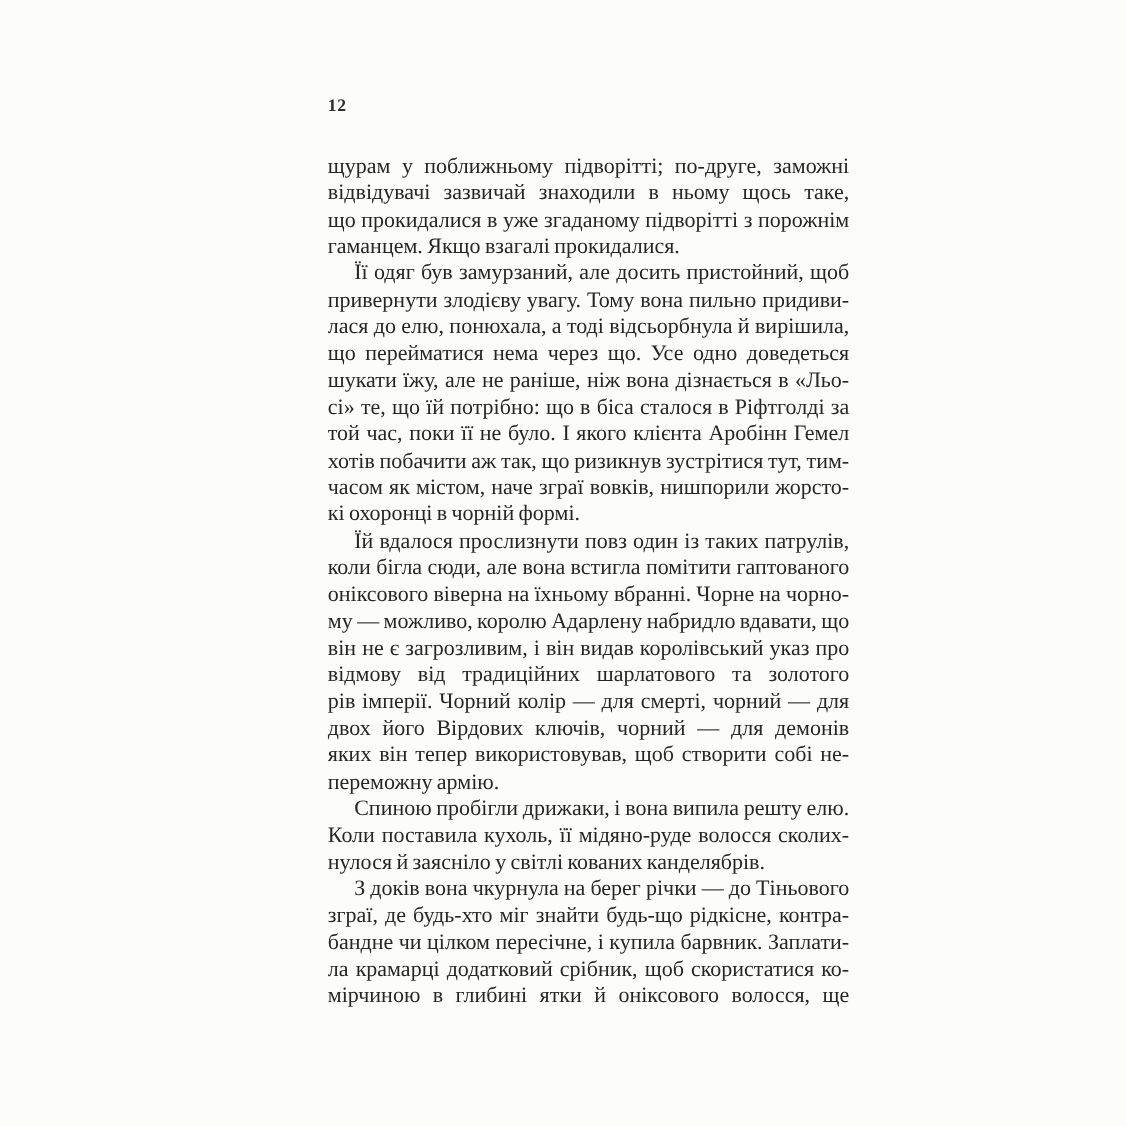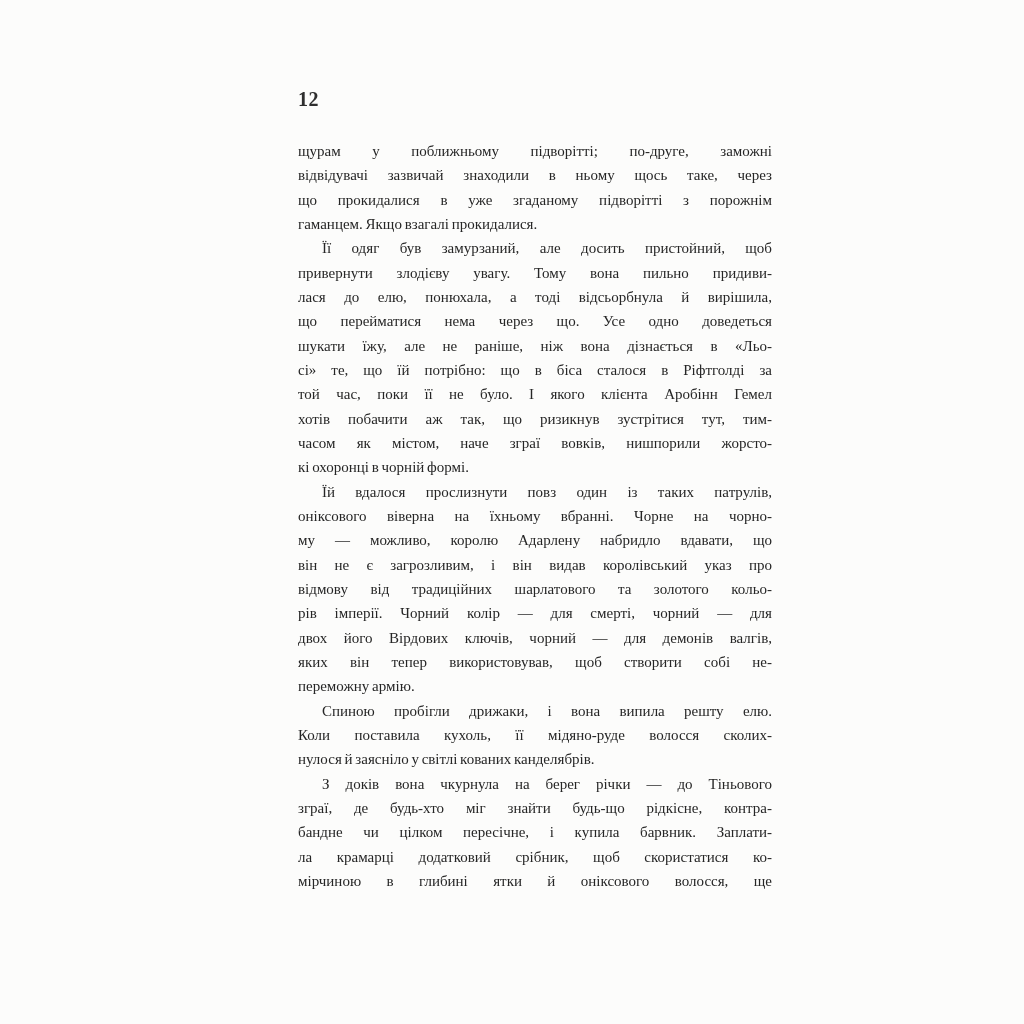--- a/index.html
+++ b/index.html
@@ -17,40 +17,40 @@
   }
   .book-page {
     position: absolute;
     inset: 0;
     background: #fcfcfb;
   }
   .page-number {
     position: absolute;
     left: 298px;
     top: 88px;
-    font-size: 20px;
+    font-size: 16px;
     font-weight: bold;
     color: #2e2e2e;
     letter-spacing: 0.5px;
   }
   .text-block {
     position: absolute;
     left: 298px;
     top: 139px;
     width: 474px;
   }
   .para {
     margin: 0;
     padding: 0;
   }
   .line {
     display: block;
     height: 24.33px;
     line-height: 24.33px;
-    font-size: 15px;
+    font-size: 20px;
     word-spacing: -1px;
     text-align: justify;
     text-align-last: justify;
     overflow: hidden;
     white-space: normal;
   }
   .line.end {
     text-align-last: left;
   }
   .line.indent {
@@ -82,20 +82,21 @@
       <span class="line">шукати їжу, але не раніше, ніж вона дізнається в «Льо-</span>
       <span class="line">сі» те, що їй потрібно: що в біса сталося в Ріфтголді за</span>
       <span class="line">той час, поки її не було. І якого клієнта Аробінн Гемел</span>
       <span class="line">хотів побачити аж так, що ризикнув зустрітися тут, тим-</span>
       <span class="line">часом як містом, наче зграї вовків, нишпорили жорсто-</span>
       <span class="line end">кі охоронці в чорній формі.</span>
     </p>
 
     <p class="para">
       <span class="line indent">Їй вдалося прослизнути повз один із таких патрулів,</span>
+      <span class="line">коли бігла сюди, але вона встигла помітити гаптованого</span>
       <span class="line">оніксового віверна на їхньому вбранні. Чорне на чорно-</span>
       <span class="line">му — можливо, королю Адарлену набридло вдавати, що</span>
       <span class="line">він не є загрозливим, і він видав королівський указ про</span>
       <span class="line">відмову від традиційних шарлатового та золотого кольо-</span>
       <span class="line">рів імперії. Чорний колір — для смерті, чорний — для</span>
       <span class="line">двох його Вірдових ключів, чорний — для демонів валгів,</span>
       <span class="line">яких він тепер використовував, щоб створити собі не-</span>
       <span class="line end">переможну армію.</span>
     </p>
 

